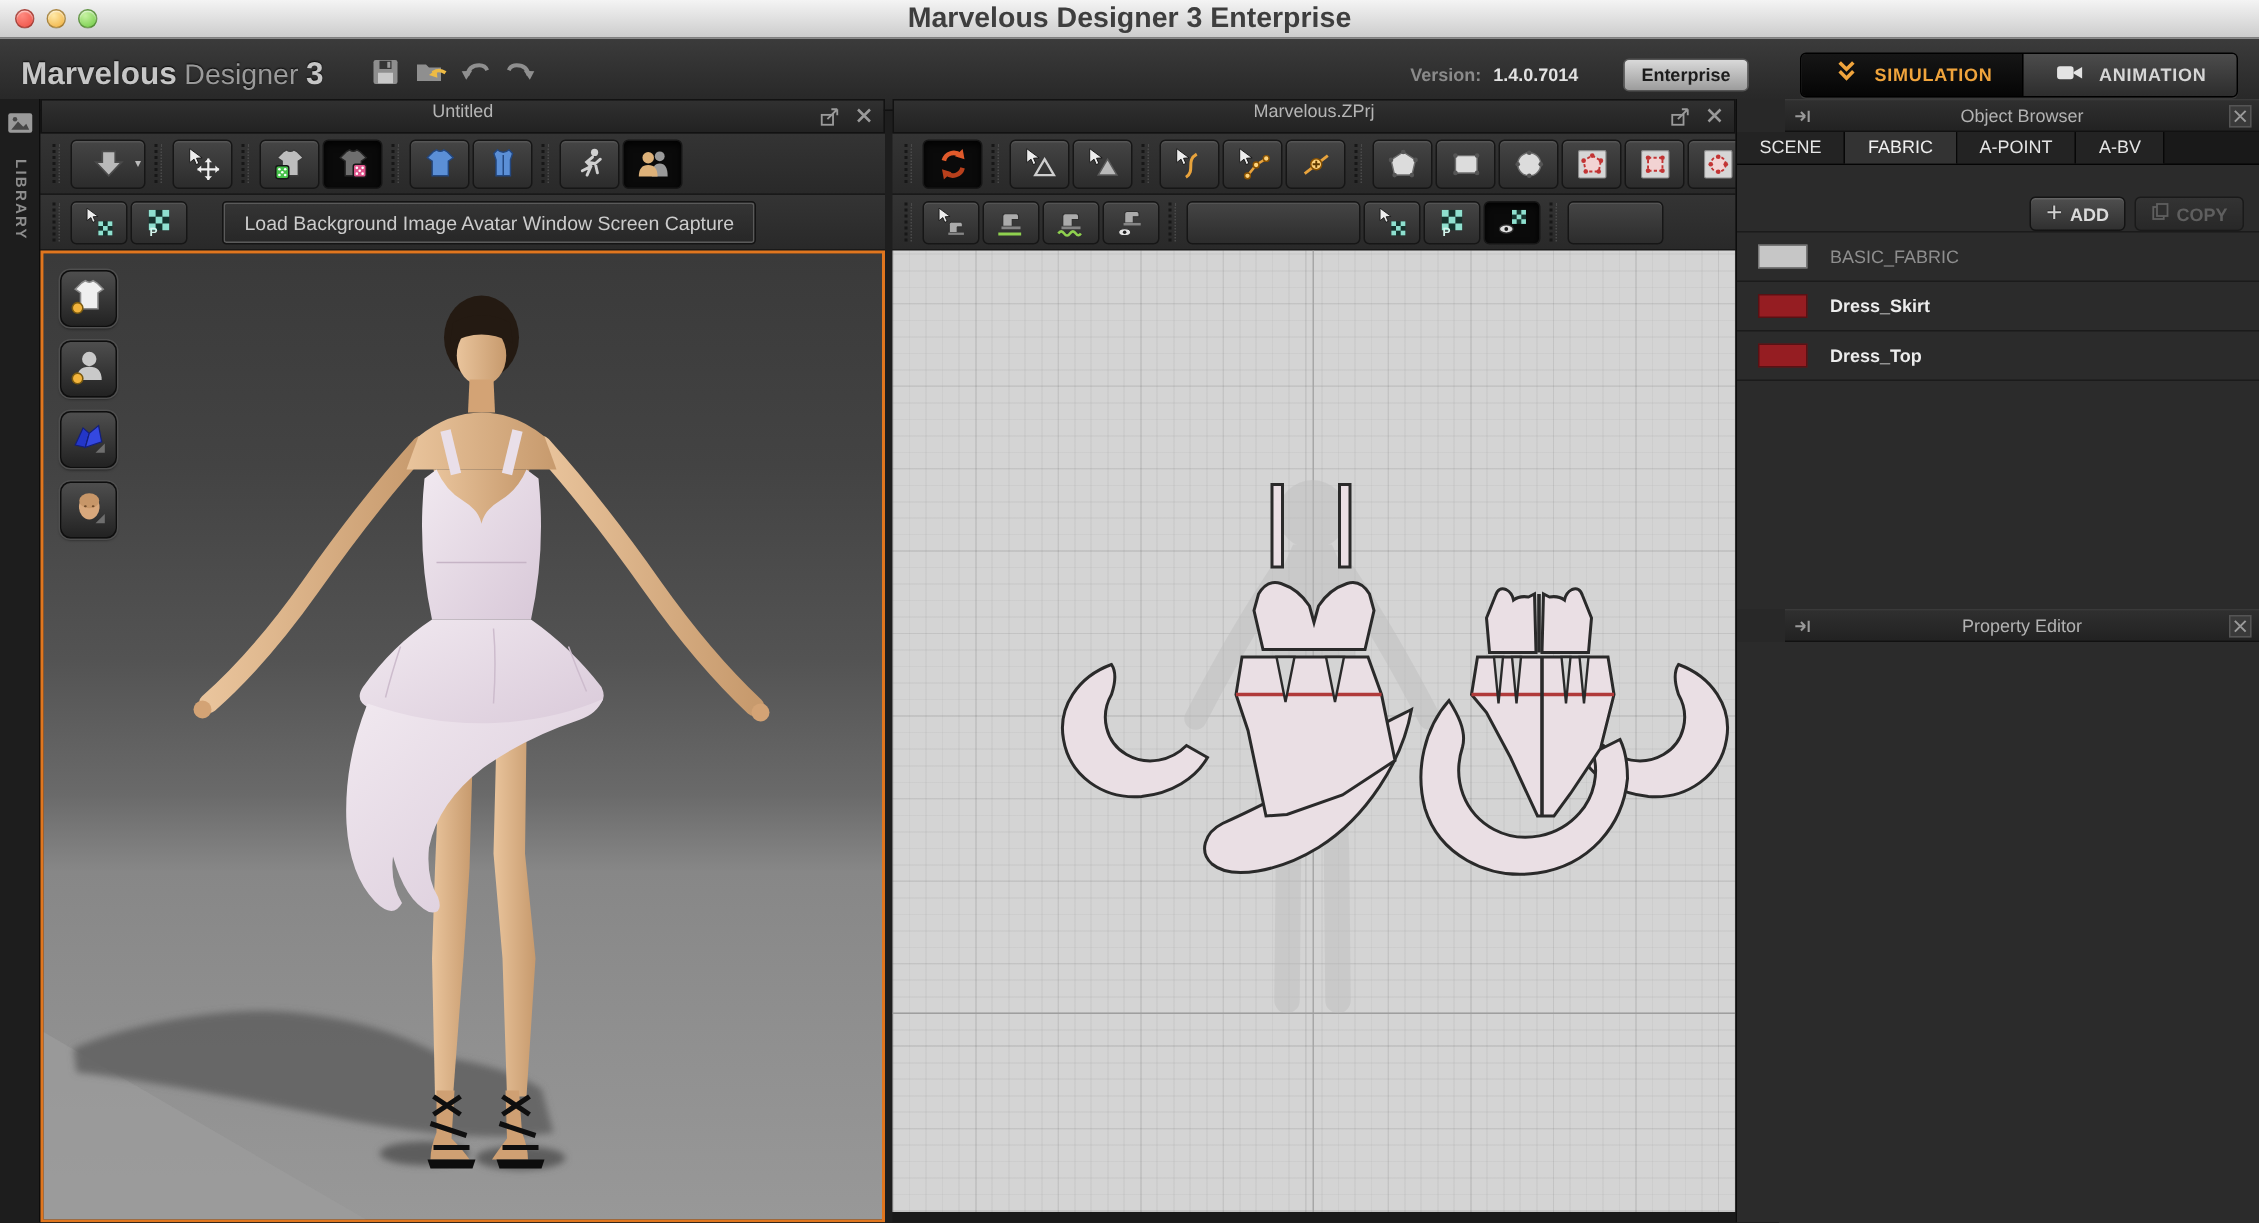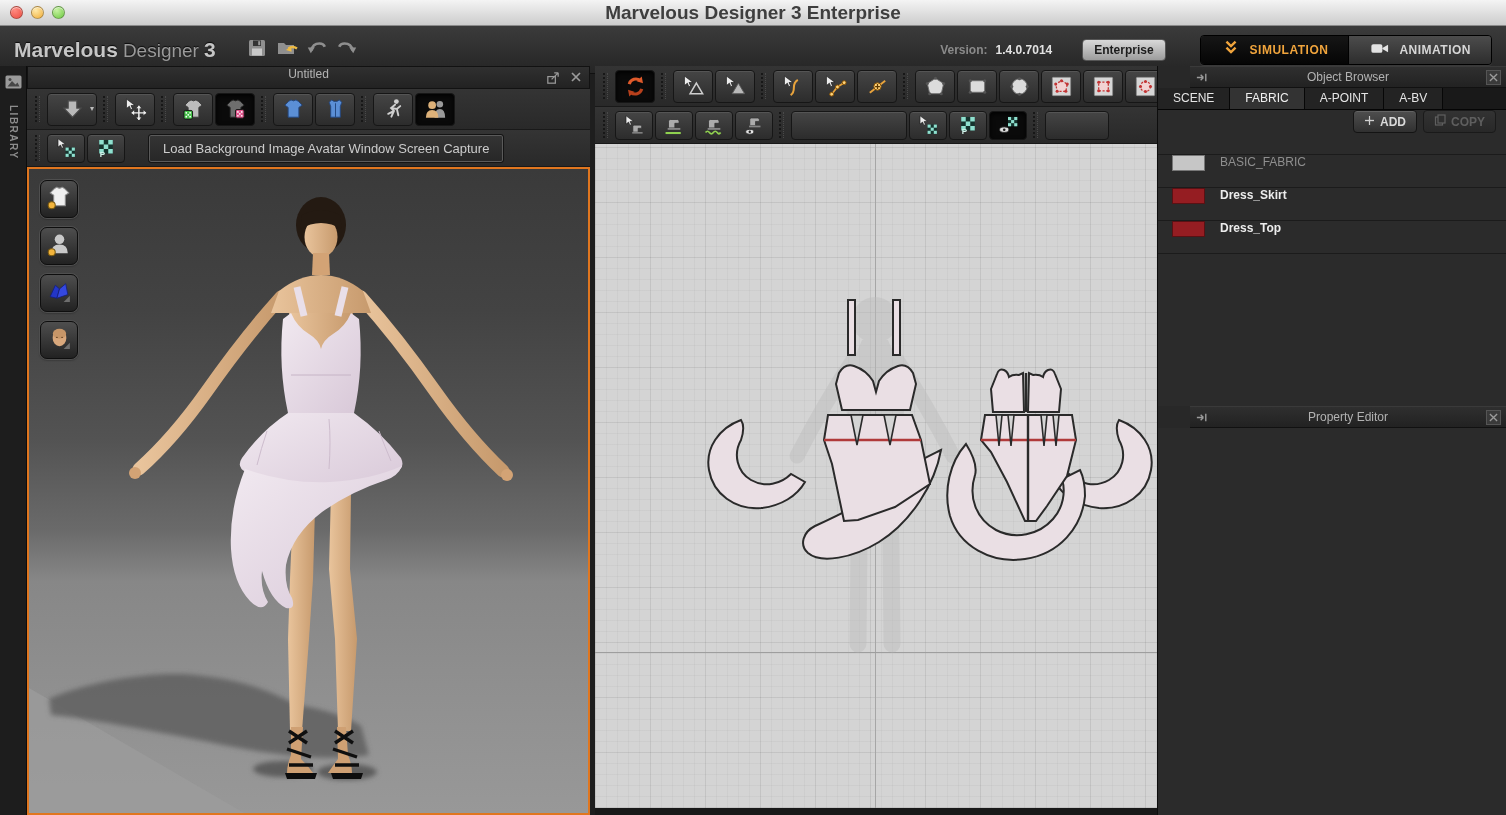--- a/index.html
+++ b/index.html
@@ -110,29 +110,29 @@
     justify-content:center; color:#b2b2b2; font-size:12px; flex:none;margin-left:32px; }
   .rp-header .left-ic { position:absolute; left:5px; top:3px; }
   .rp-header .right-ic { position:absolute; right:5px; top:3px; border:1px solid #555;
     background:#3a3a3a; width:15px; height:15px; display:flex; align-items:center; justify-content:center; }
   .tabs { height:22px; background:#191919; display:flex; border-bottom:1px solid #050505; flex:none; }
   .tab { padding:0 15px; line-height:21px; font-size:12px; color:#e5e5e5; background:#232323;
     border-right:1px solid #070707; border:none; border-right:1px solid #070707; cursor:pointer;
     font-family:"Liberation Sans",sans-serif; }
   .tab.active { background:#333; color:#efefef; }
   .ob-body { height:296px; background:#2b2b2b; display:flex; flex-direction:column; flex:none; }
-  .addrow { height:44px; display:flex; align-items:flex-start; justify-content:flex-end; gap:6px;
+  .addrow { height:44px; display:flex; align-items:flex-end; justify-content:flex-end; gap:6px;
     padding:0 10px; }
   .sm-btn { height:23px; display:flex; align-items:center; gap:5px; padding:0 10px; border-radius:4px;
     font-size:12px; font-weight:bold; cursor:pointer; font-family:"Liberation Sans",sans-serif; }
   .sm-btn.add { background:linear-gradient(#4f4f4f,#303030); border:1px solid #141414;
     color:#dadada; box-shadow:inset 0 1px 0 rgba(255,255,255,.12); }
   .sm-btn.copy { background:linear-gradient(#333,#282828); border:1px solid #1a1a1a; color:#5f5f5f; }
   .fabric-list { border-top:1px solid #1b1b1b; }
-  .fabric-row { height:33px; display:flex; gap:15px; padding-left:14px;
+  .fabric-row { height:33px; display:flex; align-items:center; gap:15px; padding-left:14px;
     border-bottom:1px solid #1b1b1b; cursor:pointer; }
   .swatch { width:33px; height:16px; border:1px solid rgba(0,0,0,.4); }
   .fabric-name { font-size:12px; font-weight:bold; color:#ececec; }
   .fabric-row.dim .fabric-name { color:#8e8e8e; font-weight:normal; }
   .ob-filler { flex:1; background:#2b2b2b; }
   .pe-body { flex:1; background:#2b2b2b; }
 </style>
 </head>
 <body>
 
@@ -432,20 +432,36 @@
                 <ellipse cx="10.5" cy="12" rx="0.9" ry="0.6" fill="#6e4a2a"></ellipse>
                 <ellipse cx="15.5" cy="12" rx="0.9" ry="0.6" fill="#6e4a2a"></ellipse>
                 <path d="M23,23 L17,23 L23,17 Z" fill="#6e6e6e"></path>
               </svg></span>
           </button>
       </div>
     </div>
   </div>
 
   <div class="panel panel2d">
+    <div class="p-header">
+      <span>Marvelous.ZPrj</span>
+      <span class="hicons">
+        <button class="hicon">
+            <svg width="16" height="16" viewBox="0 0 17 17">
+              <rect x="3" y="7" width="8" height="7" fill="none" stroke="#9a9a9a" stroke-width="1.3"></rect>
+              <path d="M7,10 L14,3 M14,3 H9.8 M14,3 V7.2" stroke="#9a9a9a" stroke-width="1.3" fill="none"></path>
+            </svg>
+          </button>
+        <button class="hicon">
+            <svg width="14" height="14" viewBox="0 0 14 14">
+              <path d="M3,3 L11,11 M11,3 L3,11" stroke="#9a9a9a" stroke-width="1.7"></path>
+            </svg>
+          </button>
+      </span>
+    </div>
     <div class="tbrow row1">
       <div class="tbwrap">
           <div class="tb-group">
             <span class="grip"></span>
             <button class="tb-btn active">
               <svg width="25" height="25" viewBox="0 0 26 26">
                 <path d="M6.5,10.5 A7,7 0 0 1 18,7" fill="none" stroke="#e05a2b" stroke-width="3.2"></path>
                 <polygon points="19.5,2.5 20.8,9.5 14.2,7.5" fill="#e05a2b"></polygon>
                 <path d="M19.5,15.5 A7,7 0 0 1 8,19" fill="none" stroke="#b8401c" stroke-width="3.2"></path>
                 <polygon points="6.5,23.5 5.2,16.5 11.8,18.5" fill="#b8401c"></polygon>

